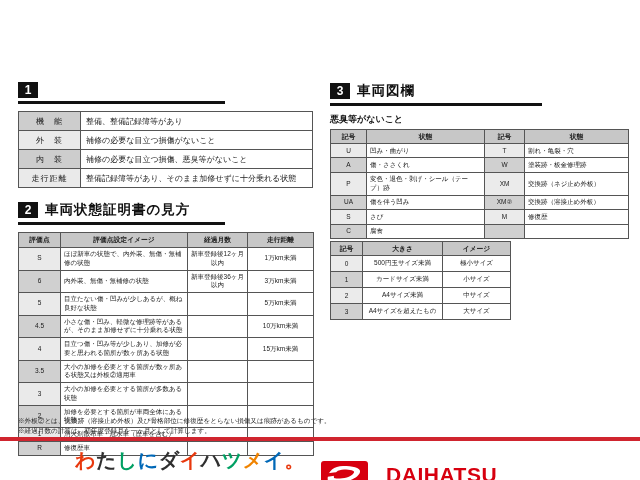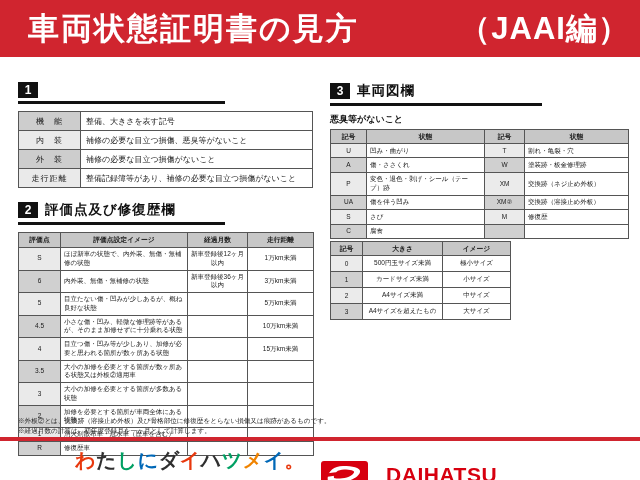--- a/index.html
+++ b/index.html
@@ -73,56 +73,52 @@
   .slogan{font-size:20px;font-weight:bold;letter-spacing:0.5px;white-space:nowrap;}
   .brandrow{display:flex;align-items:center;gap:18px;margin-top:28px;}
   .dmark{width:47px;height:28px;}
   .wordmark{color:#d7000f;font-weight:bold;font-size:21px;letter-spacing:0.5px;}
 </style>
 </head>
 <body>
 
 <div class="page">
 
-  <div class="hdr">
-    <span class="ttl">車両状態証明書の見方</span>
-    <span class="ed">（JAAI編）</span>
-  </div>
 
 
   <div class="col-l">
 
     <div class="sechead w1">
       <span class="badge">1</span>
     </div>
     <table class="t1">
       <tbody>
           <tr>
             <td>機　能</td>
-            <td>整備、大きさを表す記号</td>
+            <td>整備、整備記録簿等があり</td>
+          </tr>
+          <tr>
+            <td>外　装</td>
+            <td>補修の必要な目立つ損傷がないこと</td>
           </tr>
           <tr>
             <td>内　装</td>
             <td>補修の必要な目立つ損傷、悪臭等がないこと</td>
           </tr>
           <tr>
-            <td>外　装</td>
-            <td>補修の必要な目立つ損傷がないこと</td>
-          </tr>
-          <tr>
             <td>走行距離</td>
-            <td>整備記録簿等があり、補修の必要な目立つ損傷がないこと</td>
+            <td>整備記録簿等があり、そのまま加修せずに十分乗れる状態</td>
           </tr>
         </tbody>
     </table>
 
     <div class="sec2">
       <div class="sechead w1">
         <span class="badge">2</span>
-        <span class="sectitle">評価点及び修復歴欄</span>
+        <span class="sectitle">車両状態証明書の見方</span>
       </div>
       <table class="t2">
         <colgroup>
             <col class="c1">
             <col class="c2">
             <col class="c3">
             <col class="c4">
           </colgroup>
         <thead>
             <tr>

